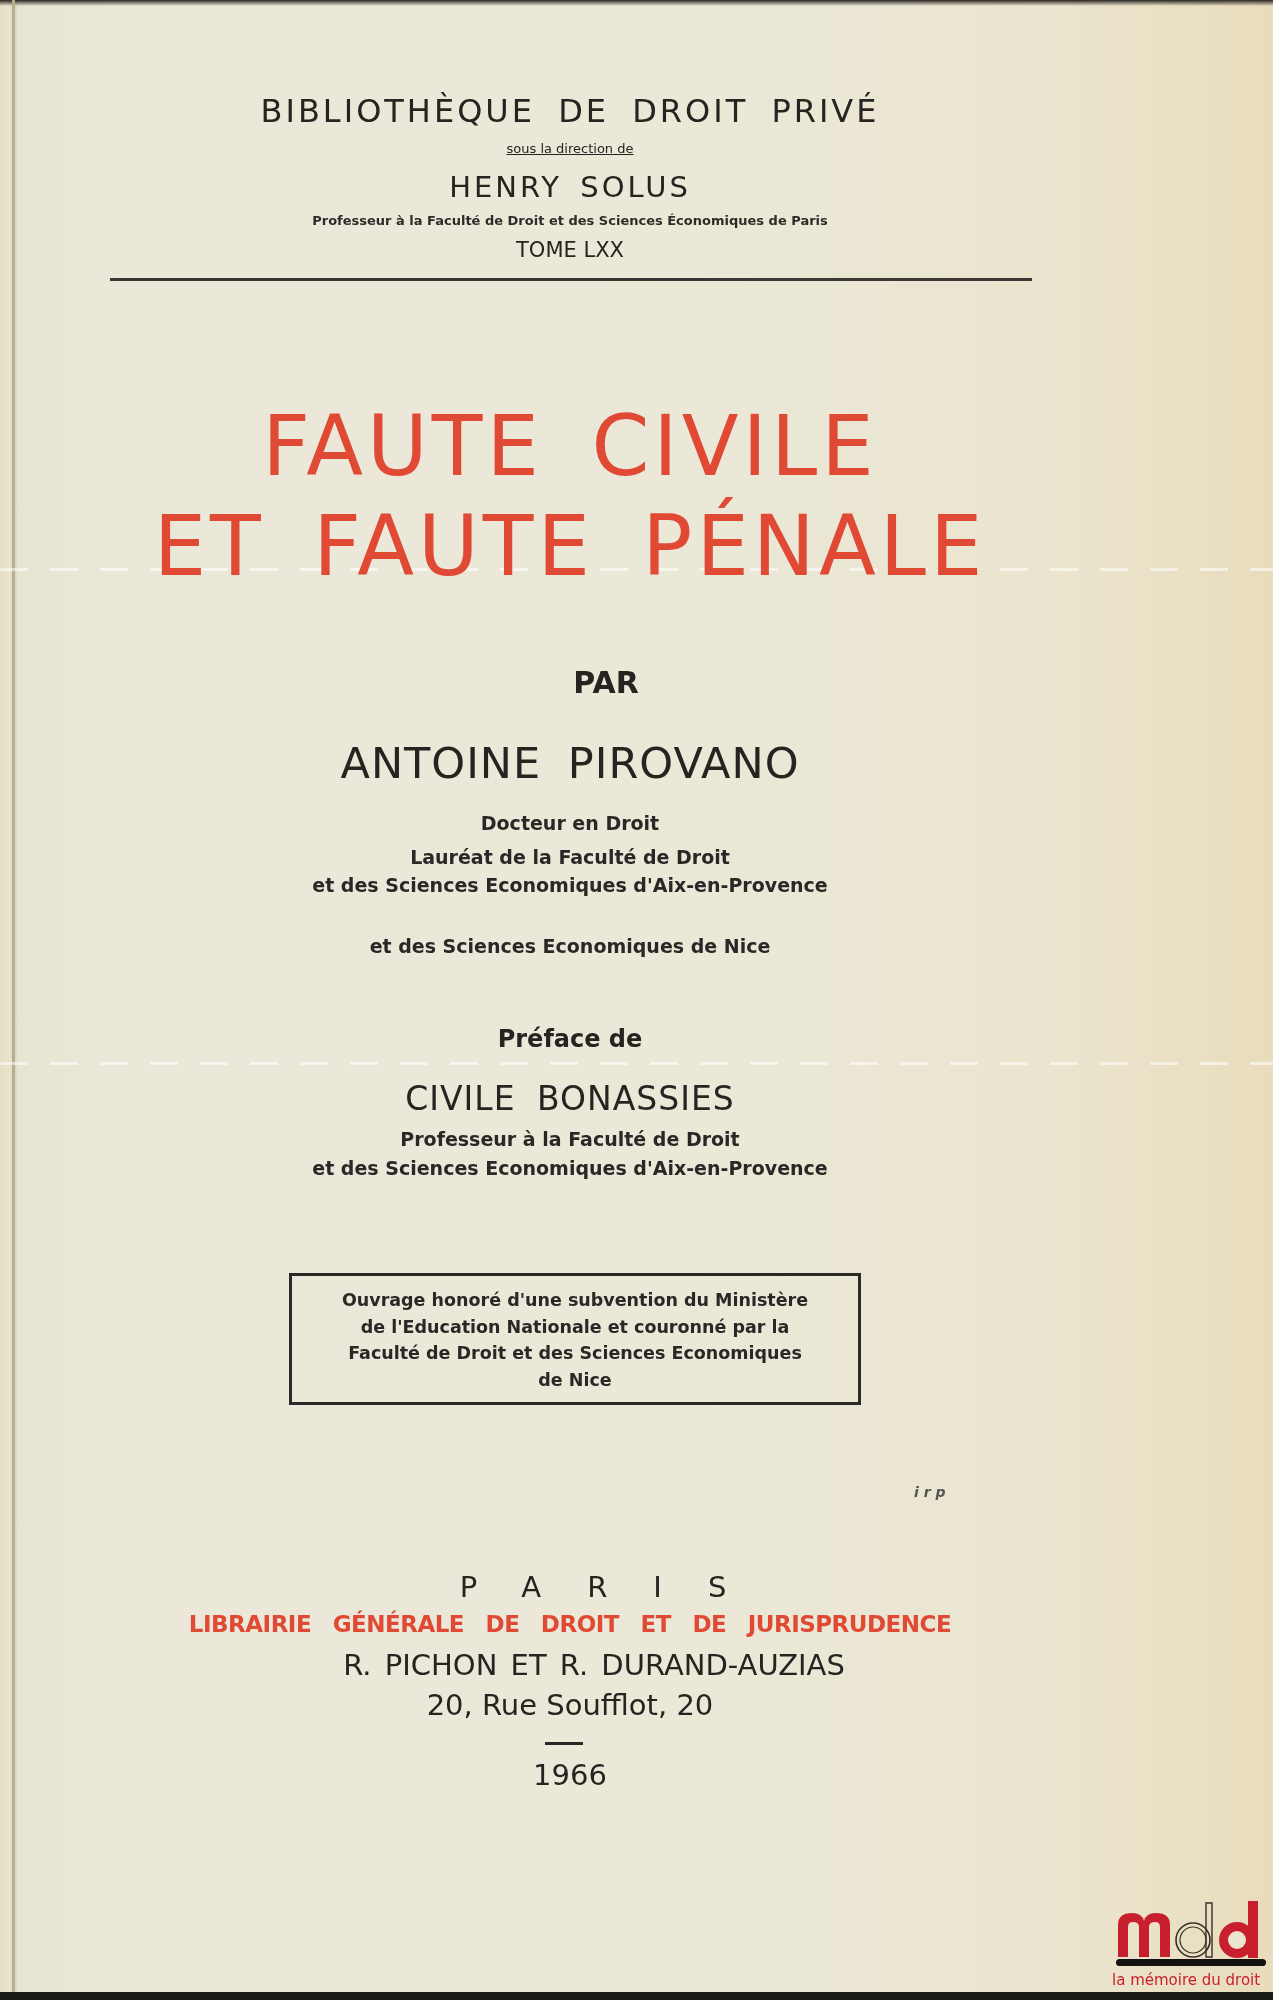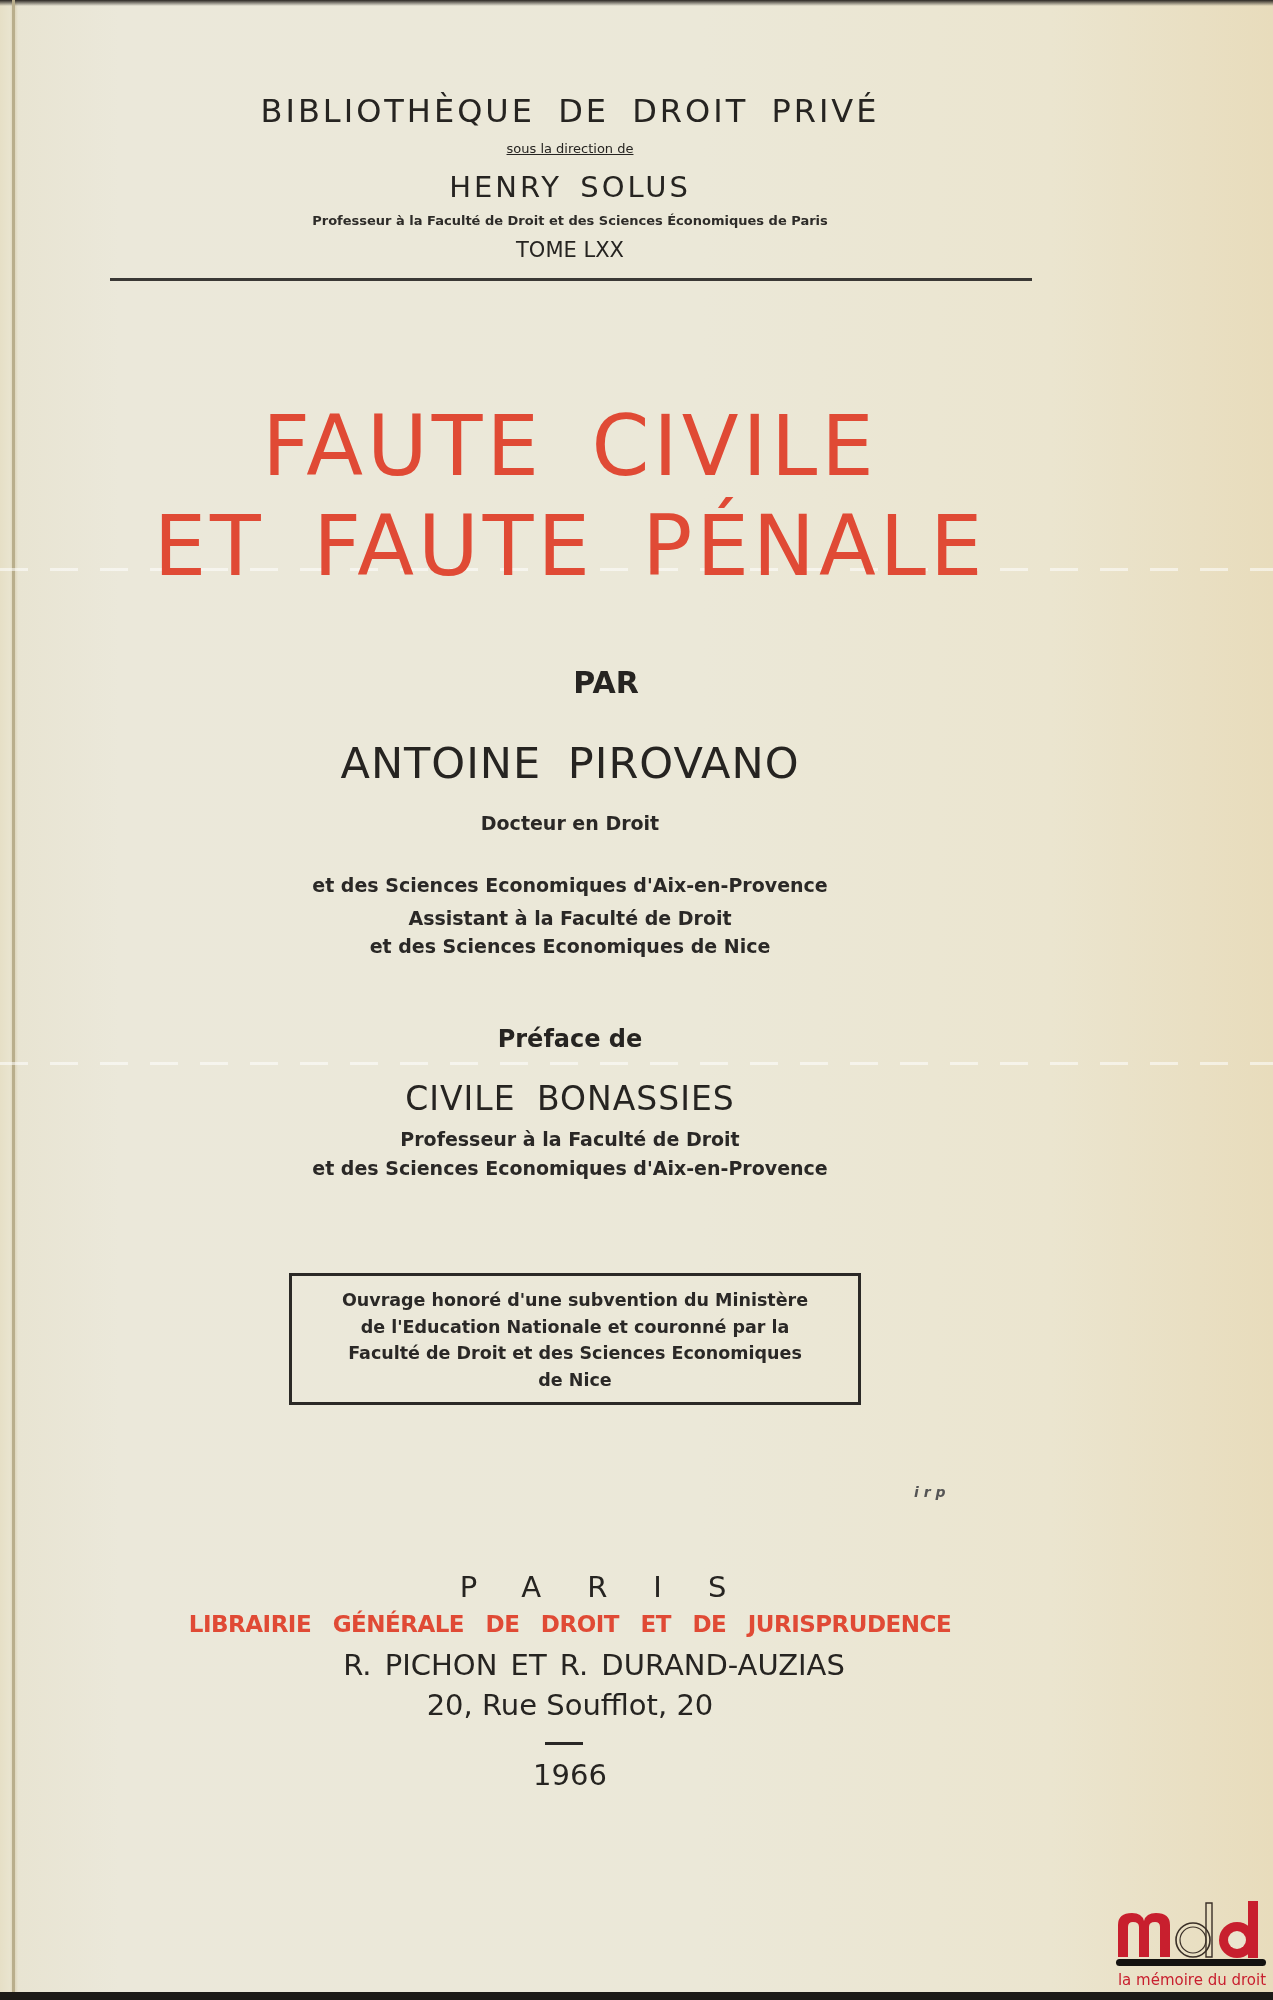--- a/index.html
+++ b/index.html
@@ -227,21 +227,21 @@
       width: 150px;
       height: 7px;
       background: #141210;
       border-radius: 4px;
     }
     .logo-text {
       position: absolute;
       left: 0;
       top: 76px;
       width: 160px;
-      text-align: center;
+      text-align: left;
       font-size: 15px;
       color: #c81f2e;
       white-space: nowrap;
     }
   </style>
 </head>
 <body>
 
 <div class="page">
   <div class="page-top-shadow"></div>
@@ -254,22 +254,22 @@
   <div class="centered series-tome">TOME LXX</div>
   <div class="rule"></div>
 
   <div class="centered title-line title-1">FAUTE CIVILE</div>
   <div class="stain stain-1"></div>
   <div class="centered title-line title-2">ET FAUTE PÉNALE</div>
 
   <div class="centered par">PAR</div>
   <div class="centered author">ANTOINE PIROVANO</div>
   <div class="centered cred cred-1">Docteur en Droit</div>
+  <div class="centered cred cred-2">Lauréat de la Faculté de Droit</div>
   <div class="centered cred cred-3">et des Sciences Economiques d'Aix-en-Provence</div>
-  <div class="centered cred cred-4">Assistant à la Faculté de Droit</div>
   <div class="centered cred cred-5">et des Sciences Economiques de Nice</div>
 
   <div class="centered preface-label">Préface de</div>
   <div class="stain stain-2"></div>
   <div class="centered preface-name">CIVILE BONASSIES</div>
   <div class="centered pref-cred pref-cred-1">Professeur à la Faculté de Droit</div>
   <div class="centered pref-cred pref-cred-2">et des Sciences Economiques d'Aix-en-Provence</div>
 
   <div class="award-box">
     <div class="award-line award-1">Ouvrage honoré d'une subvention du Ministère</div>

